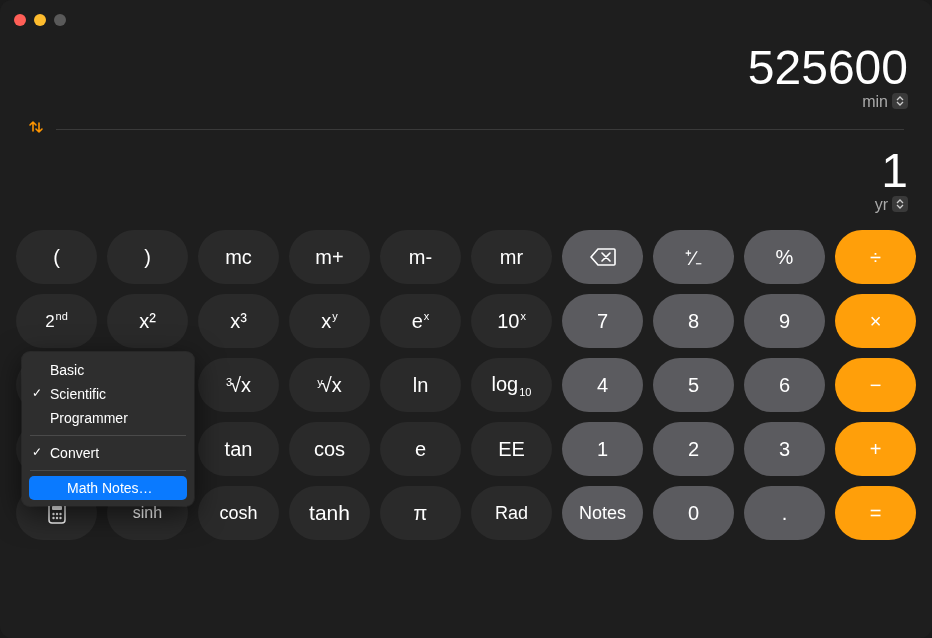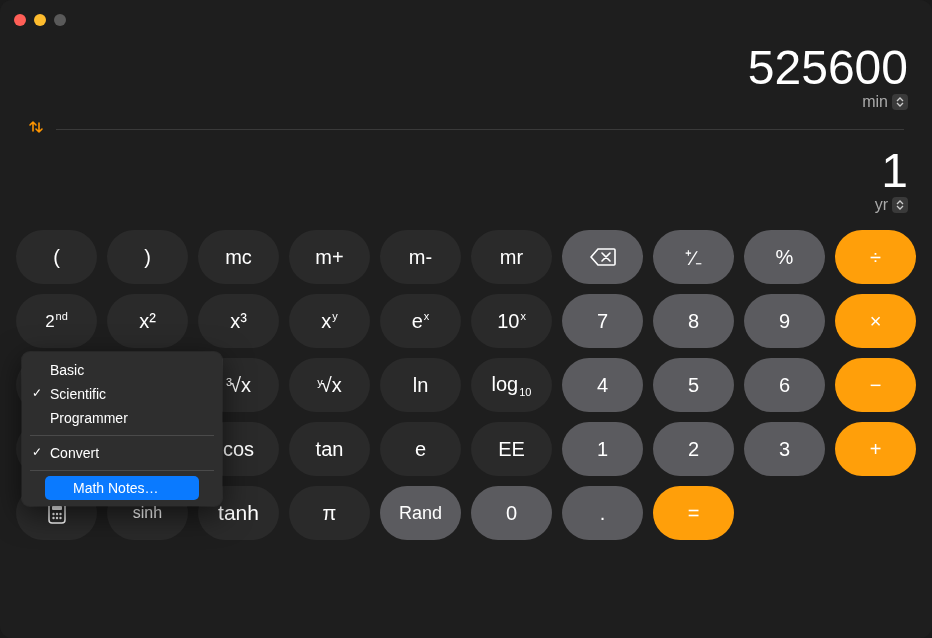--- a/index.html
+++ b/index.html
@@ -10,41 +10,41 @@
     .traffic-lights { position: absolute; top: 14px; left: 14px; display: flex; gap: 8px; z-index: 100; }
     .traffic-light { width: 12px; height: 12px; border-radius: 50%; }
     .traffic-light.close { background: #ff5f57; }
     .traffic-light.minimize { background: #febc2e; }
     .traffic-light.maximize { background: #5a5a5a; }
     
     .display-area { padding: 40px 24px 0 24px; color: #fff; }
     
     .display-row { display: flex; justify-content: flex-end; align-items: center; gap: 8px; }
     .display-value { font-size: 48px; font-weight: 300; color: #fff; text-align: right; }
-    .unit-selector { display: flex; align-items: center; gap: 4px; color: #aaa; font-size: 16px; margin-top: -2px; justify-content: flex-end; cursor: pointer; }
+    .unit-selector { display: flex; gap: 4px; color: #aaa; font-size: 16px; margin-top: -2px; justify-content: flex-end; cursor: pointer; }
     
     .divider-row { display: flex; align-items: center; gap: 12px; margin: 8px 0 4px 0; padding: 0 4px; }
     .swap-icon { color: #ff9500; font-size: 16px; cursor: pointer; }
     .divider-line { flex: 1; height: 1px; background: #3a3a3a; }
     
     .display-value.secondary { font-size: 48px; }
     
     .keypad { display: grid; grid-template-columns: repeat(10, 1fr); gap: 10px; padding: 16px 16px 18px 16px; position: relative; }
     
     .key { height: 54px; border-radius: 27px; border: none; color: #fff; font-size: 20px; font-weight: 400; cursor: pointer; display: flex; align-items: center; justify-content: center; transition: filter 0.1s; }
     .key.dark { background: #2a2a2a; }
     .key.gray { background: #5b5b5f; }
     .key.orange { background: #ff9f0a; }
     .key sup { font-size: 11px; vertical-align: super; margin-left: 1px; }
     .key sub { font-size: 11px; vertical-align: sub; margin-left: 1px; }
     .key .root-sup { font-size: 11px; position: relative; top: -6px; margin-right: -2px; }
     
-    .menu-popup { position: absolute; top: 352px; left: 22px; width: 200px; background: #2e2e2e; border-radius: 8px; box-shadow: 0 8px 30px rgba(0,0,0,0.6), 0 0 0 1px rgba(255,255,255,0.08); padding: 6px 0; z-index: 200; }
+    .menu-popup { position: absolute; top: 352px; left: 22px; width: 172px; background: #2e2e2e; border-radius: 8px; box-shadow: 0 8px 30px rgba(0,0,0,0.6), 0 0 0 1px rgba(255,255,255,0.08); padding: 6px 0; z-index: 200; }
     .menu-item { padding: 4px 14px 4px 28px; font-size: 14px; color: #fff; position: relative; cursor: pointer; }
-    .menu-item.highlighted { background: #0a7aff; border-radius: 5px; margin: 0 23px; padding-left: 28px; padding-right: 9px; }
+    .menu-item.highlighted { background: #0a7aff; border-radius: 5px; margin: 0 7px; padding-left: 38px; padding-right: 9px; }
     .menu-item .check { position: absolute; left: 10px; top: 4px; font-size: 12px; }
     .menu-sep { height: 1px; background: #4a4a4a; margin: 5px 8px; }
     
     .calc-icon { width: 22px; height: 22px; }
     
     .chev-box { width: 16px; height: 16px; background: #3a3a3a; border-radius: 4px; display: flex; flex-direction: column; align-items: center; justify-content: center; gap: 0px; }
     .chev-box svg { width: 8px; height: 5px; }
   </style>
 </head>
 <body>
@@ -151,45 +151,47 @@
     <button class="key dark">
         <span><span>log</span><sub>10</sub></span>
       </button>
     <button class="key gray">4</button>
     <button class="key gray">5</button>
     <button class="key gray">6</button>
     <button class="key orange">−</button>
 
     <button class="key dark">x!</button>
     <button class="key dark">sin</button>
+    <button class="key dark">tan</button>
     <button class="key dark">cos</button>
-    <button class="key dark">tan</button>
     <button class="key dark">e</button>
     <button class="key dark">EE</button>
     <button class="key gray">1</button>
     <button class="key gray">2</button>
     <button class="key gray">3</button>
     <button class="key orange">+</button>
 
     <button class="key dark">
       <svg class="calc-icon" viewBox="0 0 22 22">
         <rect x="3" y="1" width="16" height="20" rx="3" fill="none" stroke="#fff" stroke-width="1.5"></rect>
         <rect x="6" y="4" width="10" height="4" rx="1" fill="#fff"></rect>
         <circle cx="7.5" cy="12" r="1.2" fill="#fff"></circle>
           <circle cx="11" cy="12" r="1.2" fill="#fff"></circle>
           <circle cx="14.5" cy="12" r="1.2" fill="#fff"></circle>
         <circle cx="7.5" cy="16" r="1.2" fill="#fff"></circle>
           <circle cx="11" cy="16" r="1.2" fill="#fff"></circle>
           <circle cx="14.5" cy="16" r="1.2" fill="#fff"></circle>
       </svg>
     </button>
     <button class="key dark" style="font-size:16px">sinh</button>
+    <button class="key dark" style="font-size:18px">cosh</button>
     <button class="key dark" style="font-size:21px">tanh</button>
     <button class="key dark">π</button>
-    <button class="key gray" style="font-size:18px">Rand</button>
+    <button class="key dark" style="font-size:18px">Rad</button>
+    <button class="key gray" style="font-size:18px">Notes</button>
     <button class="key gray">0</button>
     <button class="key gray">.</button>
     <button class="key orange">=</button>
   </div>
 
   <div class="menu-popup">
     <div class="menu-item"><span>Basic</span></div>
     <div class="menu-item"><span class="check">✓</span><span>Scientific</span></div>
     <div class="menu-item"><span>Programmer</span></div>
     <div class="menu-sep"></div>

